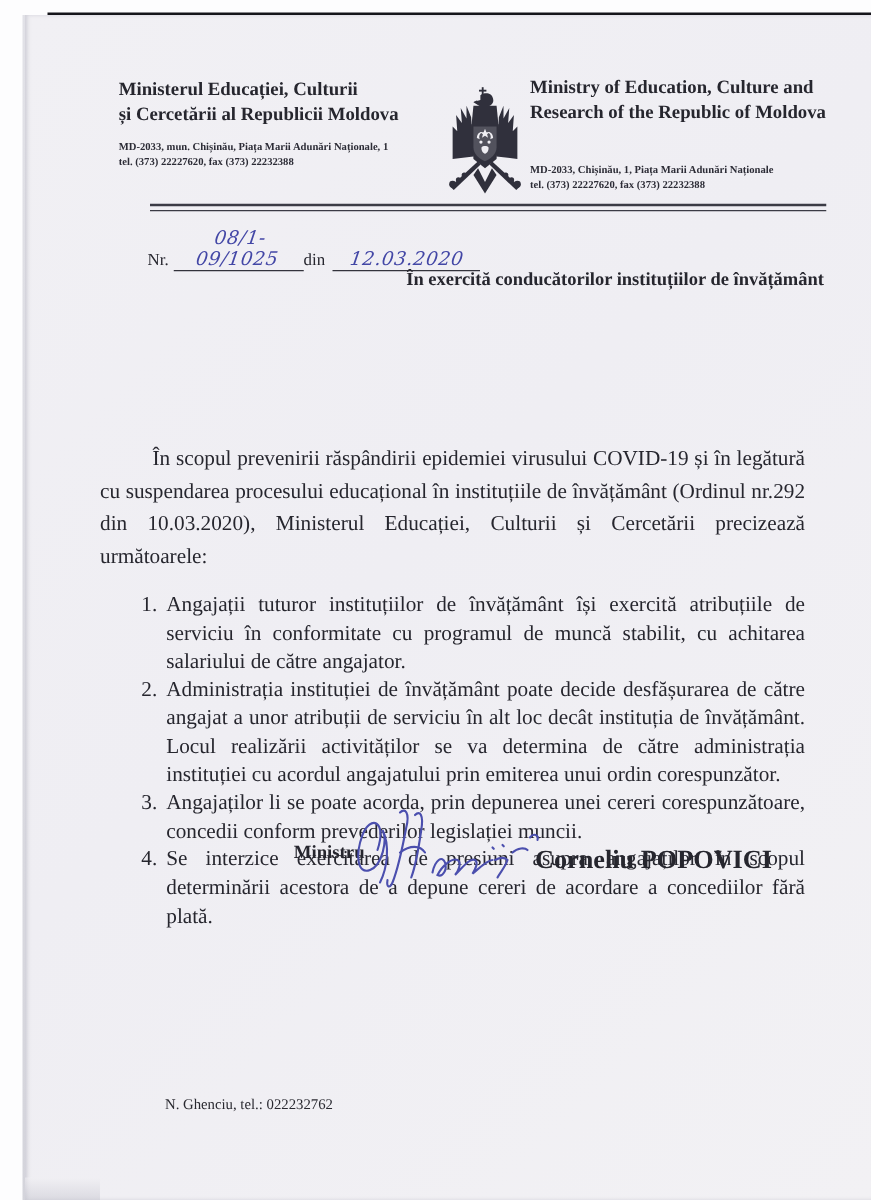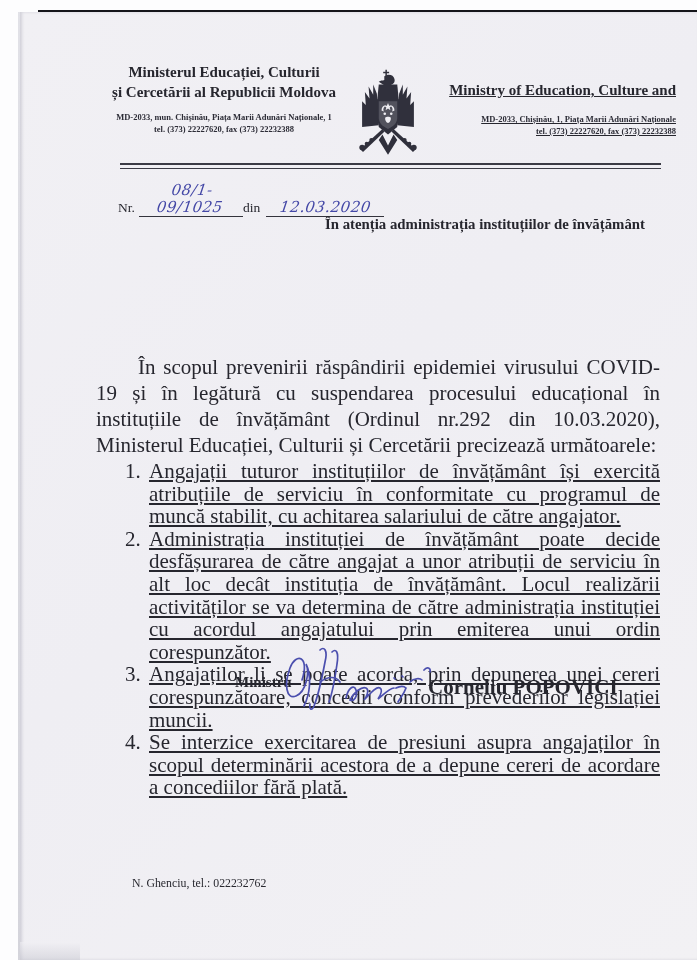--- a/index.html
+++ b/index.html
@@ -19,25 +19,25 @@
     position:absolute;left:20px;top:12px;right:0;bottom:0;
     background:linear-gradient(135deg,#f1f0f4 0%,#efeef3 45%,#f2f1f4 100%);
     box-shadow:inset 2px 0 3px rgba(120,120,140,.25);
   }
   .paper-left-seam{
     position:absolute;left:18px;top:12px;bottom:0;width:2px;
     background:linear-gradient(#cfcfd8,#b9b9c4);
     opacity:.6;
   }
   
-  .hdr-left{position:absolute;left:75px;top:50px;width:258px;text-align:center;}
-  .hdr-right{position:absolute;left:404px;top:68px;width:252px;text-align:right;text-decoration:underline;}
+  .hdr-left{position:absolute;left:75px;top:50px;width:258px;}
+  .hdr-right{position:absolute;left:404px;top:48px;width:252px;text-align:left;}
   .hdr-title{font-weight:bold;font-size:15px;line-height:20px;}
   .hdr-addr{font-weight:bold;font-size:8.5px;line-height:12px;margin-top:9px;color:#2c2c36;}
-  .hdr-right .hdr-addr{margin-top:13px;}
+  .hdr-right .hdr-addr{margin-top:29px;}
   .emblem{position:absolute;left:331px;top:56px;width:74px;height:96px;}
   .double-rule{
     position:absolute;left:100px;top:151px;width:541px;height:3px;
     border-top:2px solid #3b3b45;border-bottom:1px solid #3b3b45;
   }
   
   .ref-line{position:absolute;left:98px;top:170px;font-size:13.5px;}
   .ref-label{font-weight:normal;}
   .hw{
     display:inline-block;
@@ -58,28 +58,28 @@
   .blank.nr{width:104px;margin-left:4px;}
   .blank.date{width:118px;margin-left:6px;}
   
   .addressee{
     position:absolute;left:305px;top:200px;
     font-weight:bold;font-size:14.8px;line-height:25px;
   }
   .addressee div{white-space:nowrap;}
   
   .body-text{
-    position:absolute;left:76px;top:342px;width:564px;
-    font-size:21px;text-align:justify;
+    position:absolute;left:60px;top:342px;width:564px;
+    font-size:17px;text-align:justify;
   }
   .body-text p{
     margin:0;text-indent:42px;line-height:26px;
   }
   .body-text ol{
-    margin:2px 0 0 0;padding-left:50px;text-decoration:underline;
+    margin:15px 0 0 0;padding-left:50px;
   }
   .body-text li{
     padding-left:3px;line-height:22.6px;
   }
   
   .sig-row{position:absolute;left:0;top:630px;width:697px;height:80px;}
   .sig-role{position:absolute;left:215px;top:32px;font-weight:bold;font-size:15px;}
   .sig-name{position:absolute;left:408px;top:33px;font-weight:bold;font-size:21px;}
   .sig-scrawl{position:absolute;left:256px;top:0px;width:168px;height:78px;}
   
@@ -147,35 +147,36 @@
         <circle cx="36.5" cy="47.5" r="1.4" fill="#efeef3"></circle>
         <circle cx="43.5" cy="47.5" r="1.4" fill="#efeef3"></circle>
         <path d="M37,52 C38,50.5 42,50.5 43,52 C43.5,55 41.5,57.5 40,57.5 C38.5,57.5 36.5,55 37,52 Z" fill="#efeef3"></path>
       </g>
     </svg>
   </div>
 
   <div class="hdr-right">
     <div class="hdr-title">
       <div>Ministry of Education, Culture and</div>
+      <div>Research of the Republic of Moldova</div>
     </div>
     <div class="hdr-addr">
       <div>MD-2033, Chișinău, 1, Piața Marii Adunări Naționale</div>
       <div>tel. (373) 22227620, fax (373) 22232388</div>
     </div>
   </div>
 
   <div class="double-rule"></div>
 
   <div class="ref-line">
     <span class="ref-label">Nr.</span><span class="blank nr"><span class="hw">08/1-09/1025</span></span><span class="ref-label">din</span><span class="blank date"><span class="hw">12.03.2020</span></span>
   </div>
 
   <div class="addressee">
-    <div>În atenția administrația instituțiilor de învățământ</div>
+    <div>În exercită conducătorilor instituțiilor de învățământ</div>
   </div>
 
   <div class="body-text">
     <p>În scopul prevenirii răspândirii epidemiei virusului COVID-19 și în legătură cu suspendarea procesului educațional în instituțiile de învățământ (Ordinul nr.292 din 10.03.2020), Ministerul Educației, Culturii și Cercetării precizează următoarele:</p>
     <ol>
       <li>Angajații tuturor instituțiilor de învățământ își exercită atribuțiile de serviciu în conformitate cu programul de muncă stabilit, cu achitarea salariului de către angajator.</li>
       <li>Administrația instituției de învățământ poate decide desfășurarea de către angajat a unor atribuții de serviciu în alt loc decât instituția de învățământ. Locul realizării activităților se va determina de către administrația instituției cu acordul angajatului prin emiterea unui ordin corespunzător.</li>
       <li>Angajaților li se poate acorda, prin depunerea unei cereri corespunzătoare, concedii conform prevederilor legislației muncii.</li>
       <li>Se interzice exercitarea de presiuni asupra angajaților în scopul determinării acestora de a depune cereri de acordare a concediilor fără plată.</li>
     </ol>

